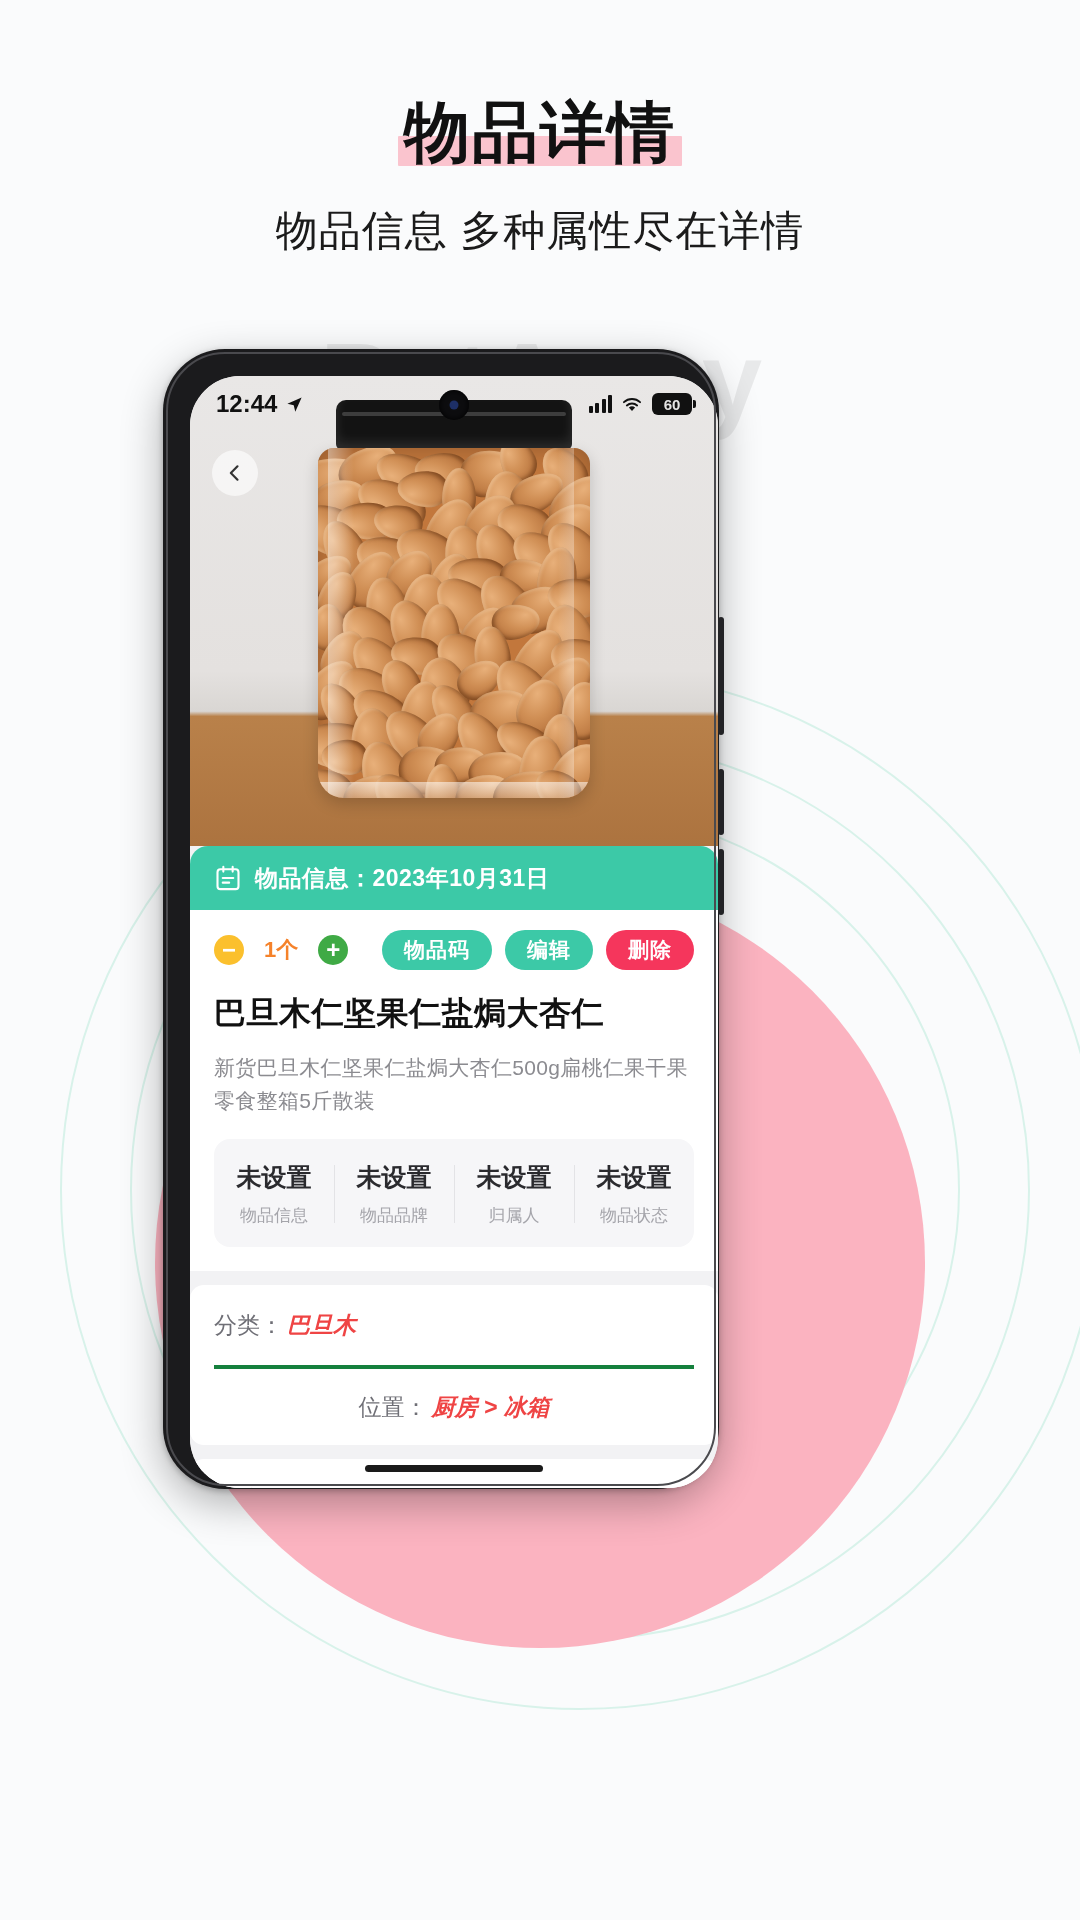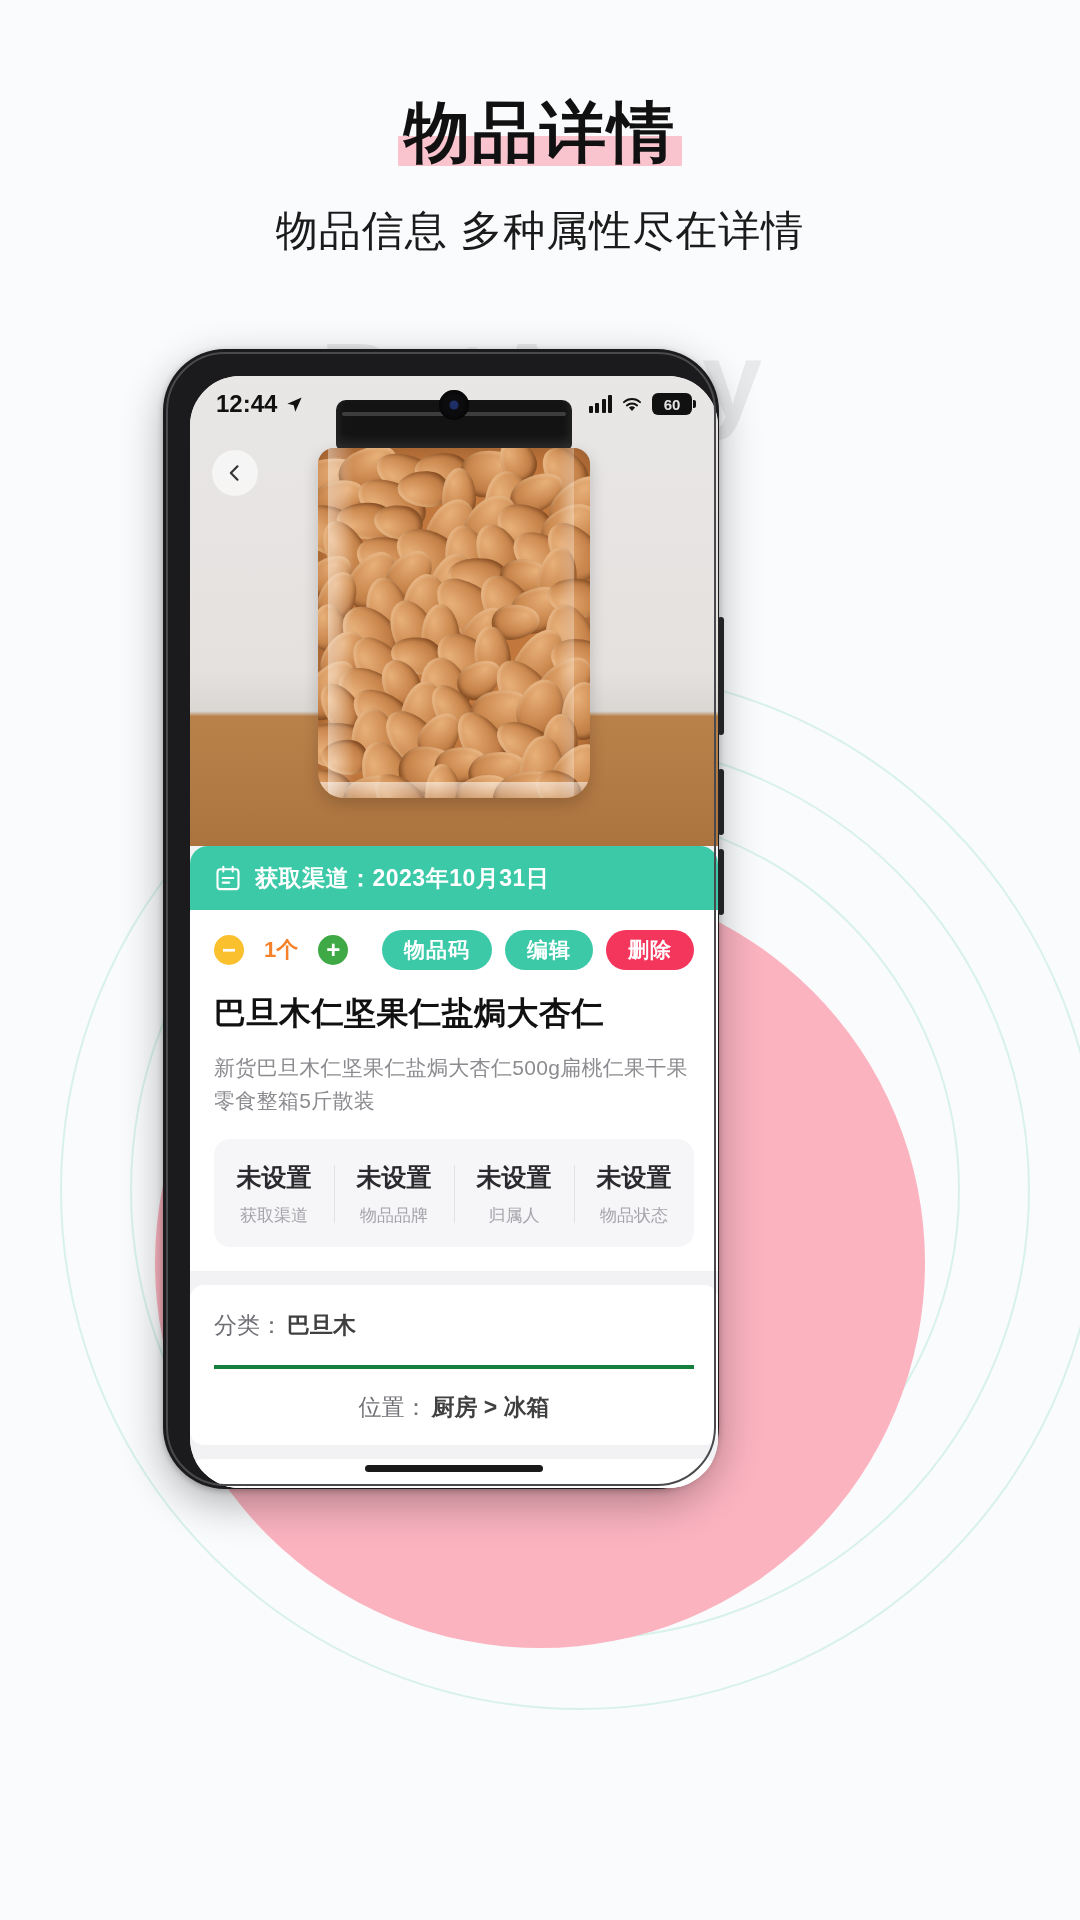--- a/index.html
+++ b/index.html
@@ -211,21 +211,21 @@
   .attr-val { font-size: 25px; font-weight: 700; color: #2a2a2e; }
   .attr-label { font-size: 17px; color: #a5a5ab; margin-top: 10px; }
 
   .card.rows { margin-top: 14px; border-radius: 14px; padding: 0 24px; }
   .row {
     height: 80px; display: flex; align-items: center;
     font-size: 23px; color: #111;
   }
   .row + .row { border-top: 4px solid #15803d; justify-content: center; }
   .row-label { color: #6f6f76; margin-right: 4px; }
-  .row-value { font-weight: 700; color: #404040; }
+  .row-value { font-weight: 700; color: #ef4444; font-style: italic; }
   .row.more { justify-content: space-between; }
   .chev { color: #bdbdc4; font-size: 26px; }
 
   .home-ind {
     position: absolute; left: 50%; transform: translateX(-50%); bottom: 16px;
     width: 178px; height: 7px; border-radius: 5px; background: #1a1a1a;
   }
 </style>
 </head>
 <body>
@@ -392,21 +392,21 @@
       <div class="content">
 
         <div class="expiry-bar">
           <svg class="cal-icon" viewBox="0 0 24 24" fill="none" stroke="#fff" stroke-width="1.8" stroke-linecap="round" stroke-linejoin="round">
             <rect x="3" y="4.5" width="18" height="17" rx="2.5"></rect>
             <line x1="8" y1="2.5" x2="8" y2="6.5"></line>
             <line x1="16" y1="2.5" x2="16" y2="6.5"></line>
             <line x1="7.5" y1="12" x2="16.5" y2="12"></line>
             <line x1="7.5" y1="16" x2="13" y2="16"></line>
           </svg>
-          <span>获取渠道：2023年10月31日</span>
+          <span>物品信息：2023年10月31日</span>
         </div>
 
         <div class="card top">
 
           <div class="qty-row">
             <div class="circ-btn minus">−</div>
             <div class="qty-val">1个</div>
             <div class="circ-btn plus">+</div>
             <div class="pill-group">
               <div class="pill teal">物品码</div>
@@ -414,21 +414,21 @@
               <div class="pill red">删除</div>
             </div>
           </div>
 
           <div class="item-title">巴旦木仁坚果仁盐焗大杏仁</div>
           <div class="item-desc">新货巴旦木仁坚果仁盐焗大杏仁500g扁桃仁果干果零食整箱5斤散装</div>
 
           <div class="attr-grid">
             <div class="attr-cell">
               <div class="attr-val">未设置</div>
-              <div class="attr-label">获取渠道</div>
+              <div class="attr-label">物品信息</div>
             </div>
             <div class="attr-cell">
               <div class="attr-val">未设置</div>
               <div class="attr-label">物品品牌</div>
             </div>
             <div class="attr-cell">
               <div class="attr-val">未设置</div>
               <div class="attr-label">归属人</div>
             </div>
             <div class="attr-cell">

